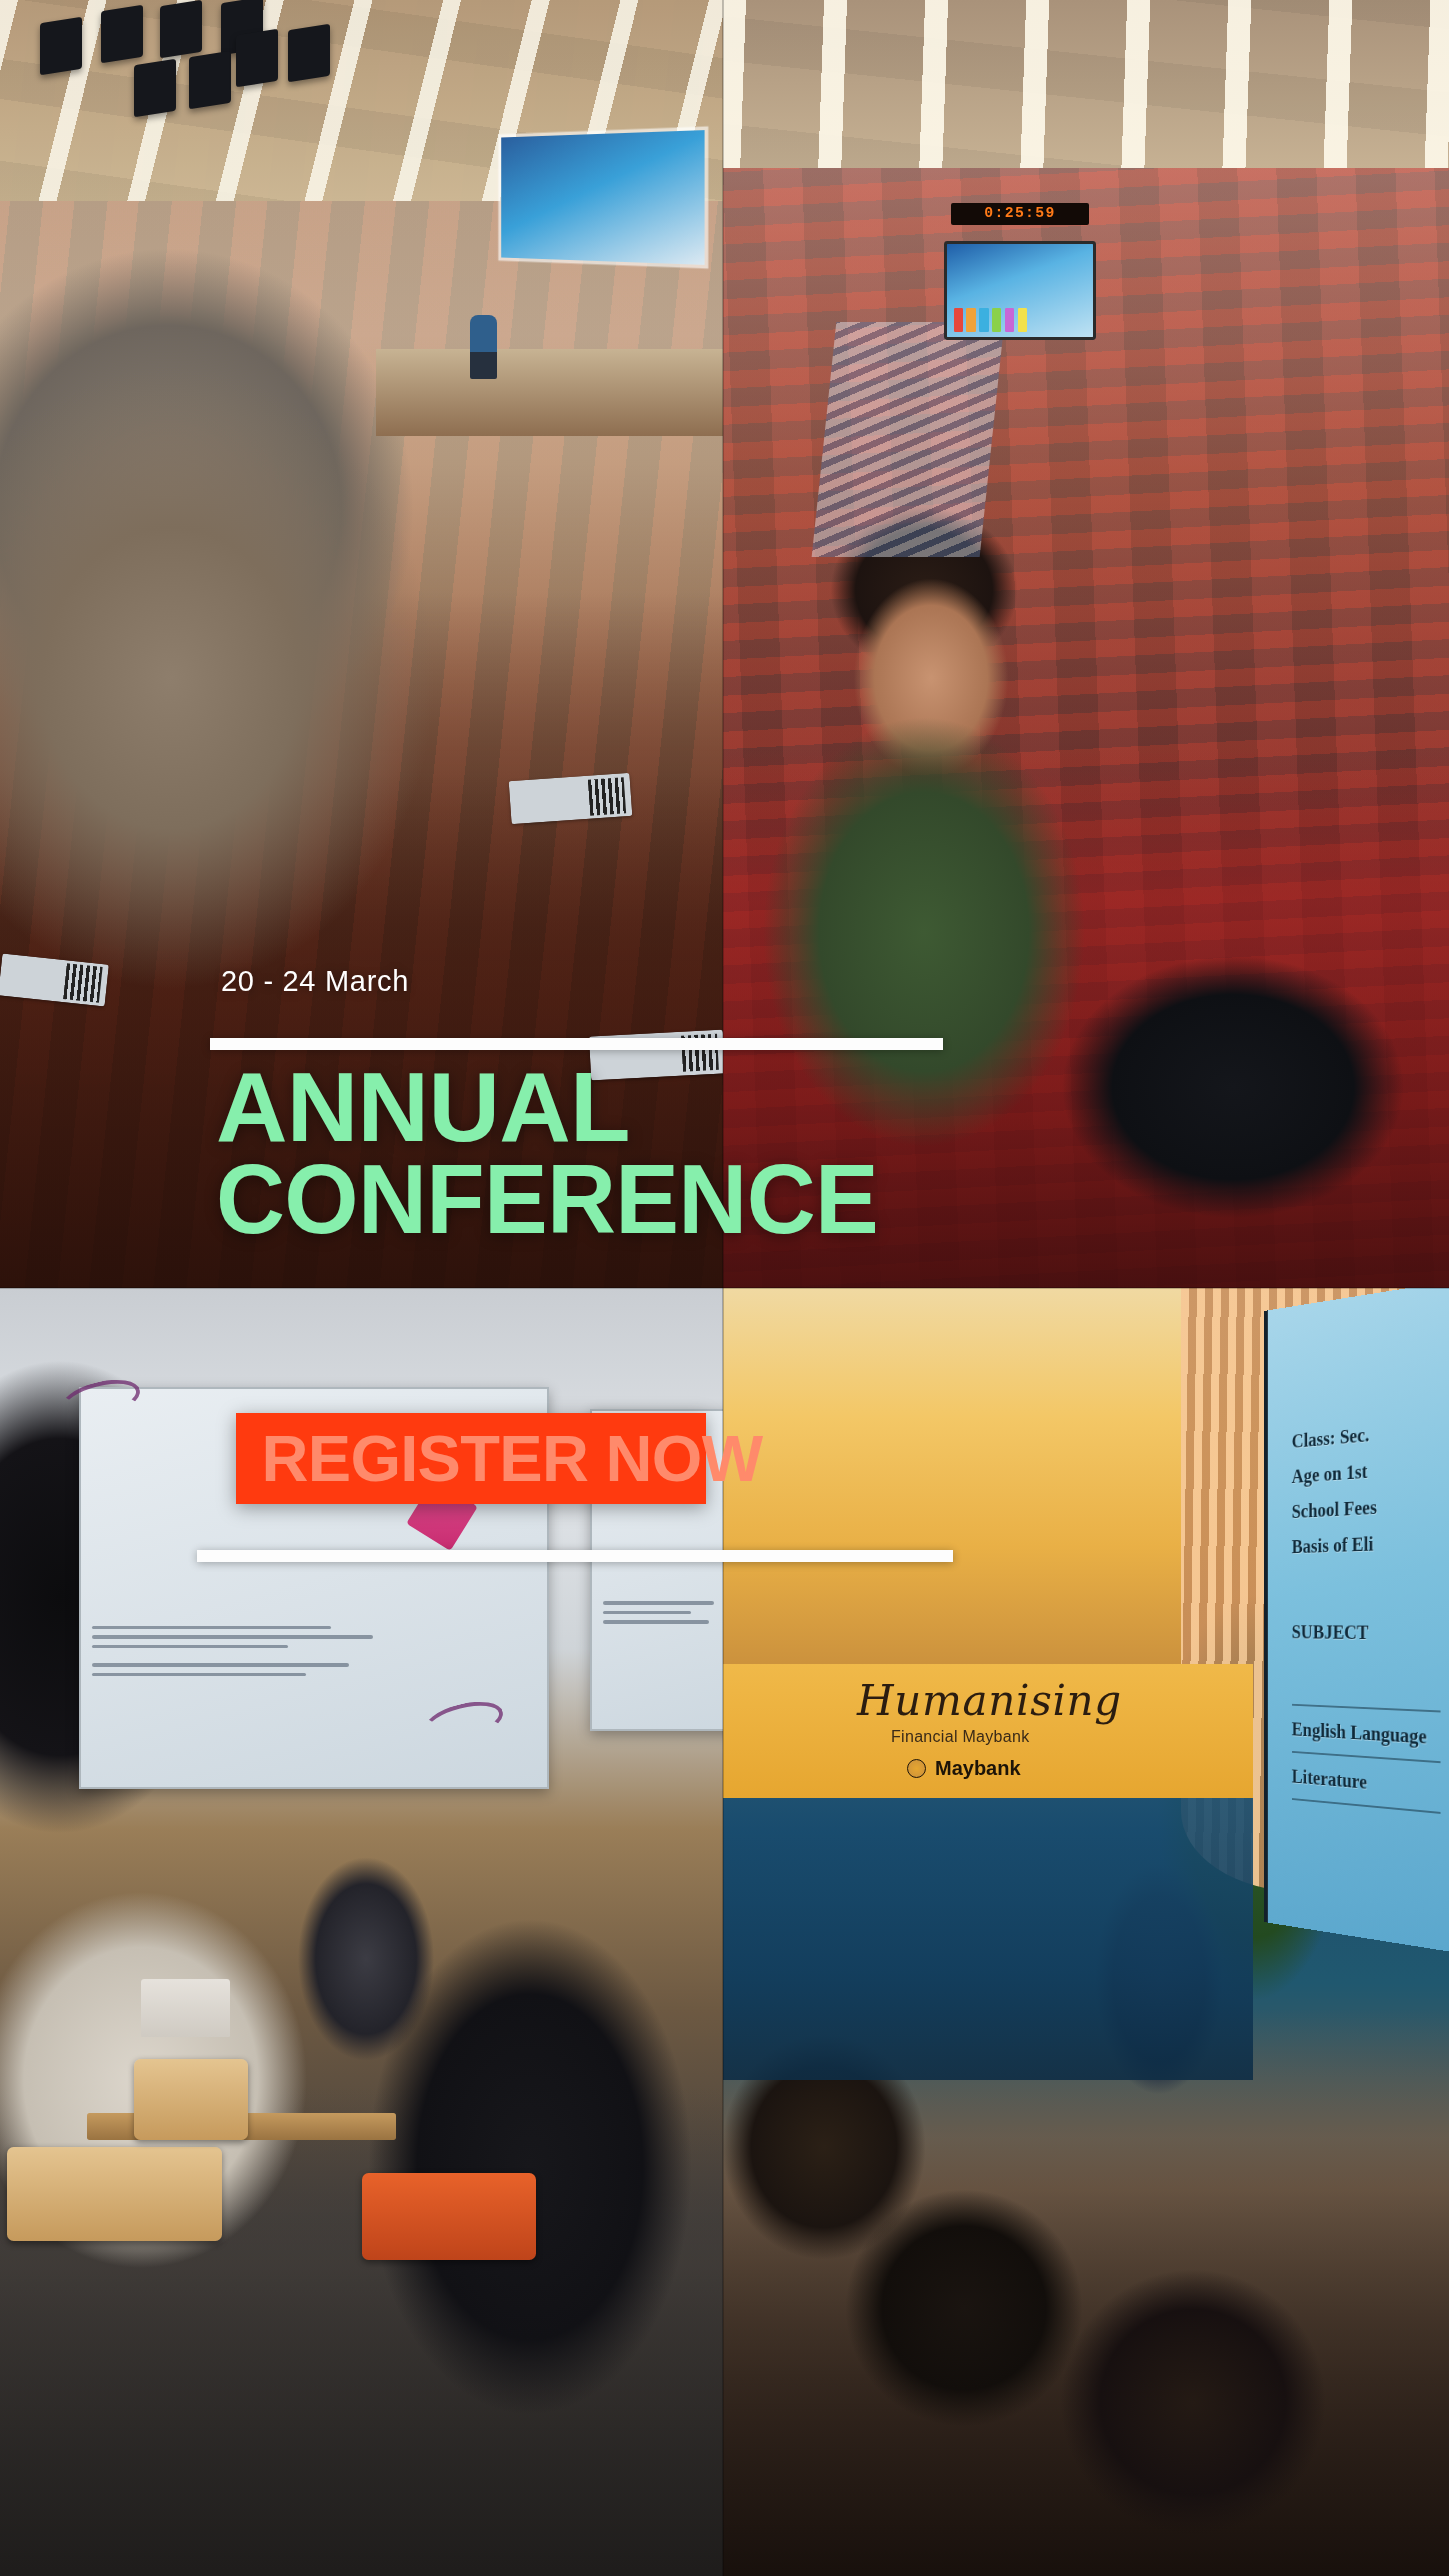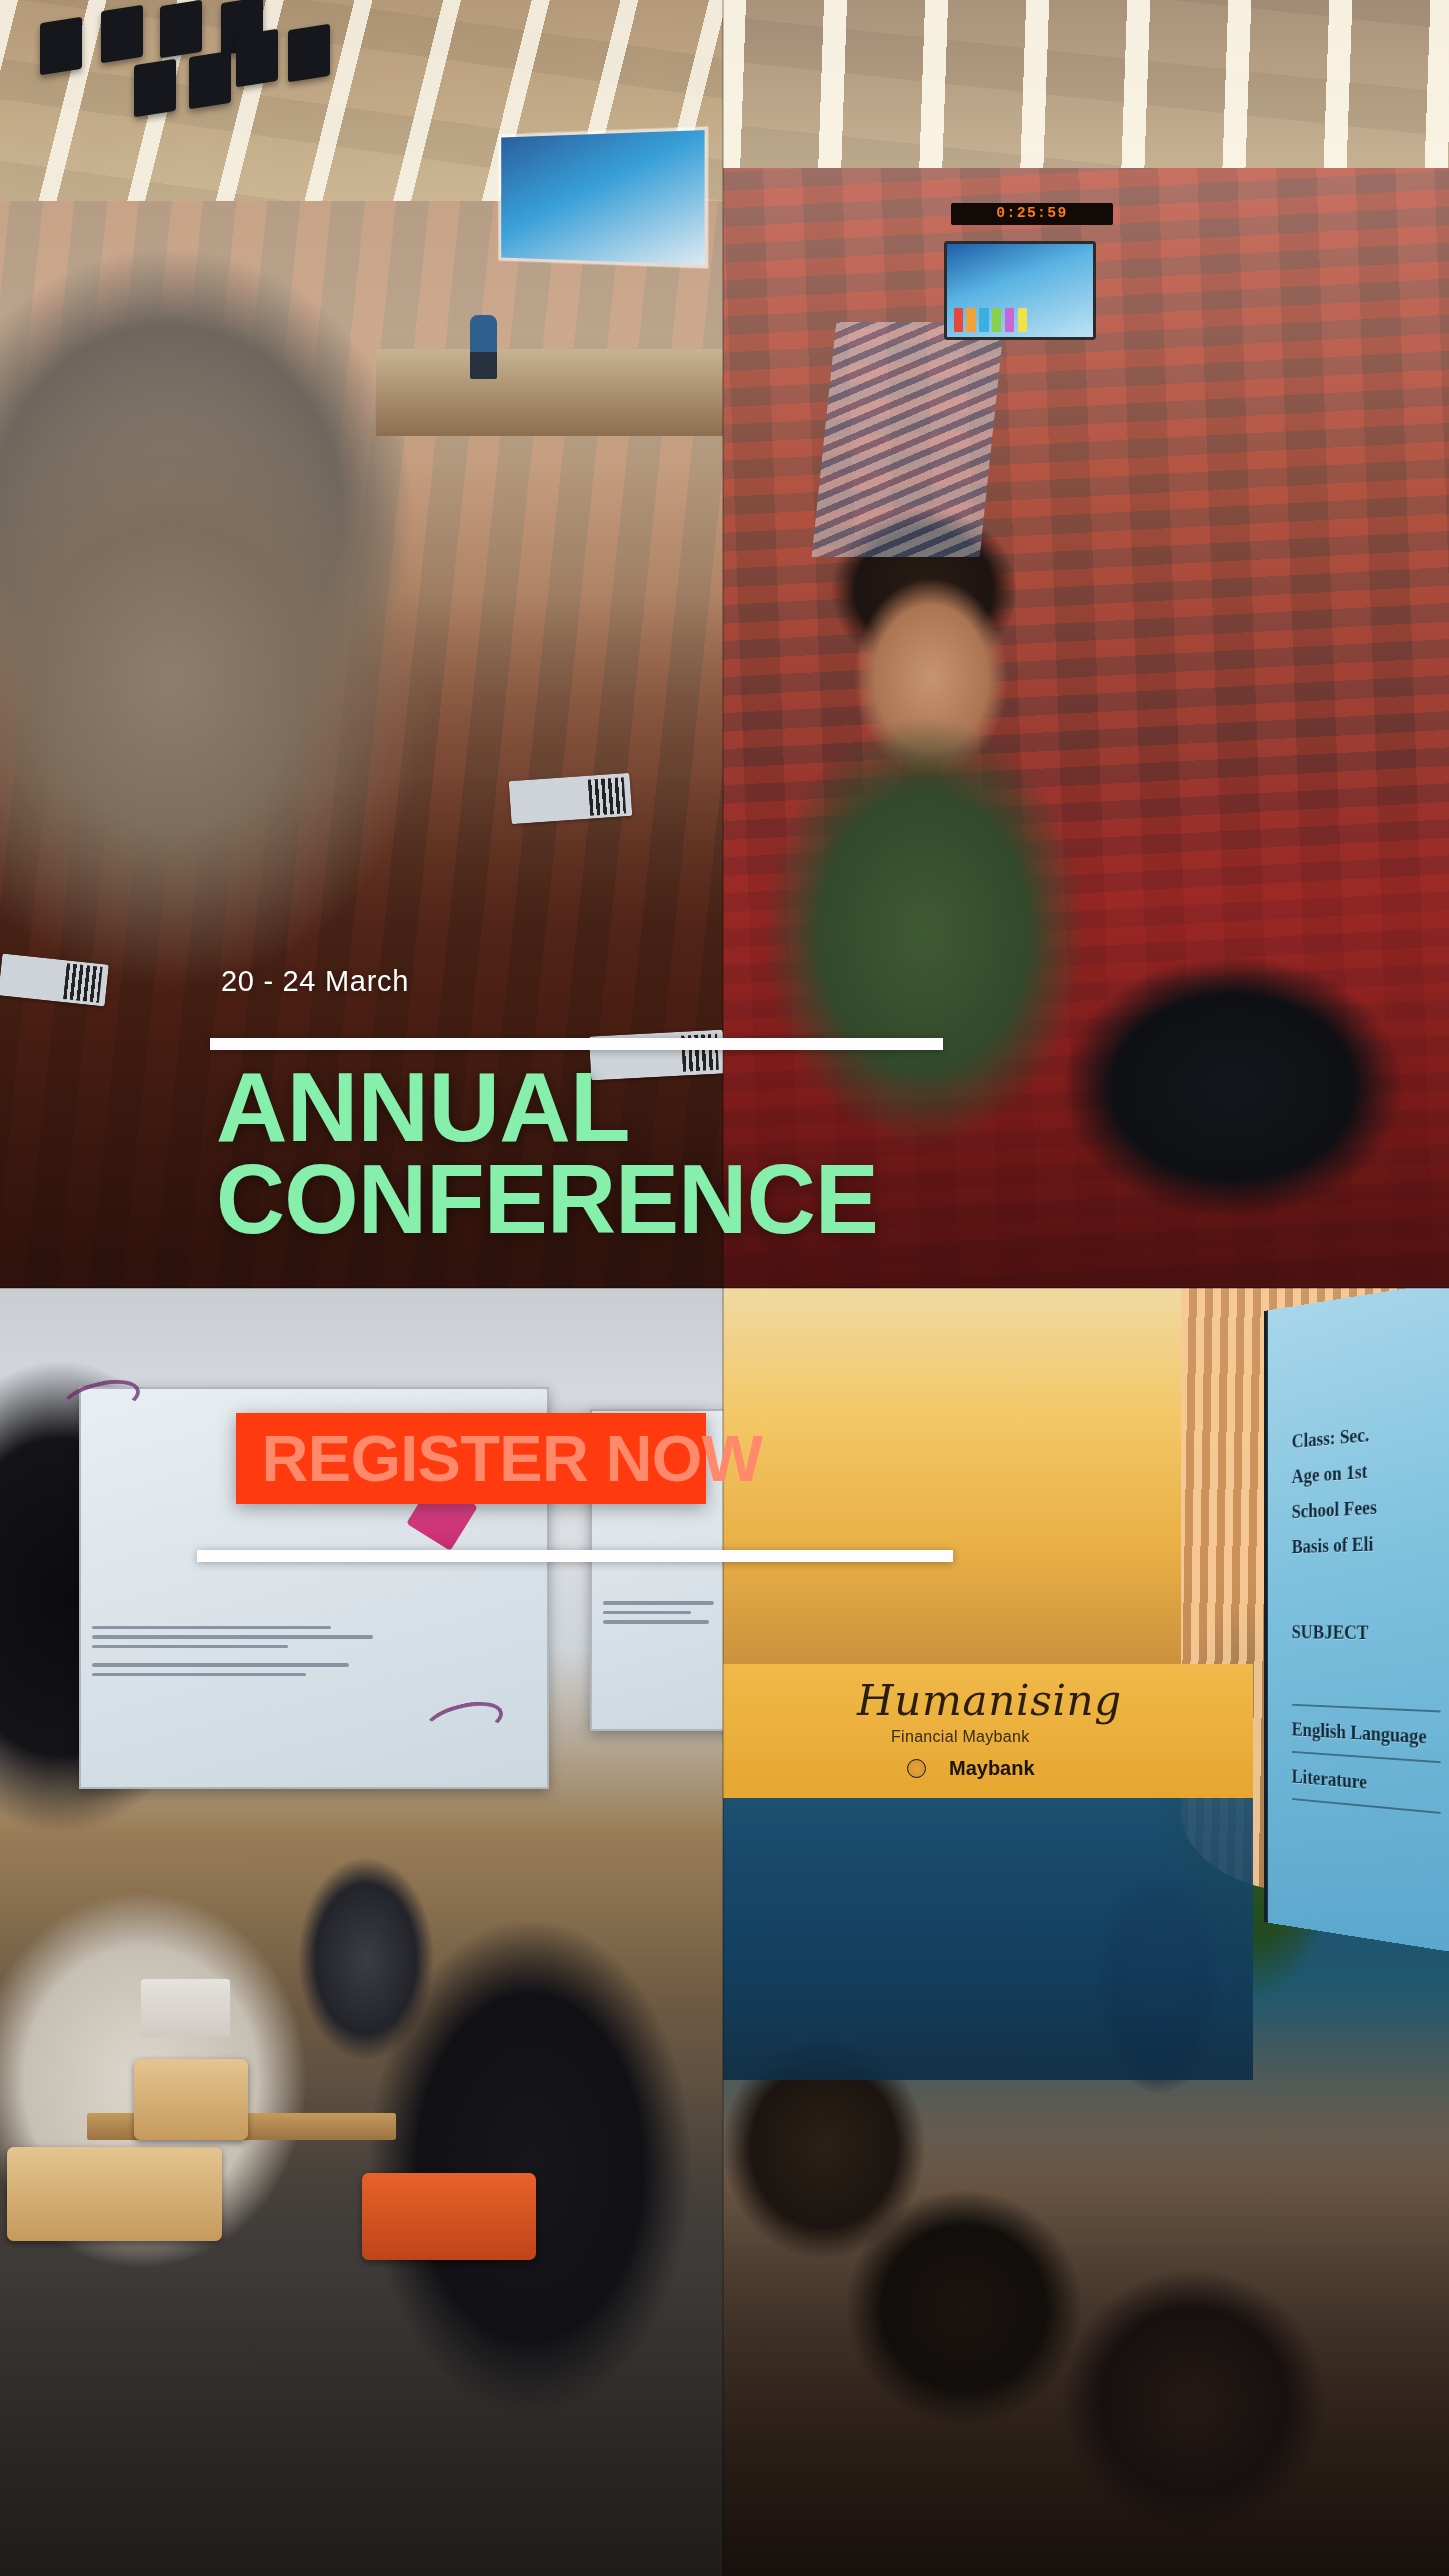--- a/index.html
+++ b/index.html
@@ -99,21 +99,21 @@
       linear-gradient(180deg,#a9927a,#c6b193);
   }
   #q-tr .tv {
     position:absolute; left:221px; top:241px; width:152px; height:99px;
     background:linear-gradient(160deg,#1f5ea8,#59b3e3 40%,#bfe2f3);
     border:3.4px solid #2b2b2b; border-radius:3.4px;
   }
   #q-tr .tvbars { position:absolute; left:6.7px; bottom:5.4px; display:flex; gap:3.4px; }
   #q-tr .tvbars i { display:block; width:9.4px; height:24px; border-radius:1.3px; }
   #q-tr .clock {
-    position:absolute; left:228px; top:203px; width:162px; height:21.5px;
+    position:absolute; left:228px; top:203px; width:138px; height:21.5px;
     background:#120a06; border-radius:2px; color:#ff7a18;
     font:bold 14.8px/21.5px "Liberation Mono", monospace; letter-spacing:1.3px; text-align:center;
   }
   #q-tr .stairs {
     position:absolute; left:101px; top:322px; width:168px; height:235px;
     background:repeating-linear-gradient(-24deg, rgba(90,110,150,.5) 0 6.7px, rgba(230,235,245,.45) 6.7px 14.8px);
     transform:skewX(-6deg);
   }
 
   
@@ -188,21 +188,21 @@
   }
   #q-br .hum {
     position:absolute; left:134px; top:12px;
     font-family:"DejaVu Serif", serif; font-style:italic;
     font-size:42px; color:#2b1d10; letter-spacing:0.7px;
   }
   #q-br .humsub {
     position:absolute; left:168px; top:64px; font-size:16px; color:#3a2a18; letter-spacing:0.3px;
   }
   #q-br .maybank {
-    position:absolute; left:184px; top:93px; display:flex; align-items:center; gap:23px;
+    position:absolute; left:184px; top:93px; display:flex; align-items:center; gap:9px;
     font-size:20px; font-weight:bold; color:#1d1408;
   }
   #q-br .mb-tiger {
     width:19px; height:19px; border-radius:50%;
     border:1.3px solid #1d1408; background:radial-gradient(#e6a630,#c98f3c);
   }
   #q-br .bigscreen {
     position:absolute; right:-2.7px; top:-6.7px; width:215px; height:671px;
     background:linear-gradient(170deg,#a8d6ea,#7cc0dd 45%,#5ba7cd);
     border-left:5.4px solid #13212b;

